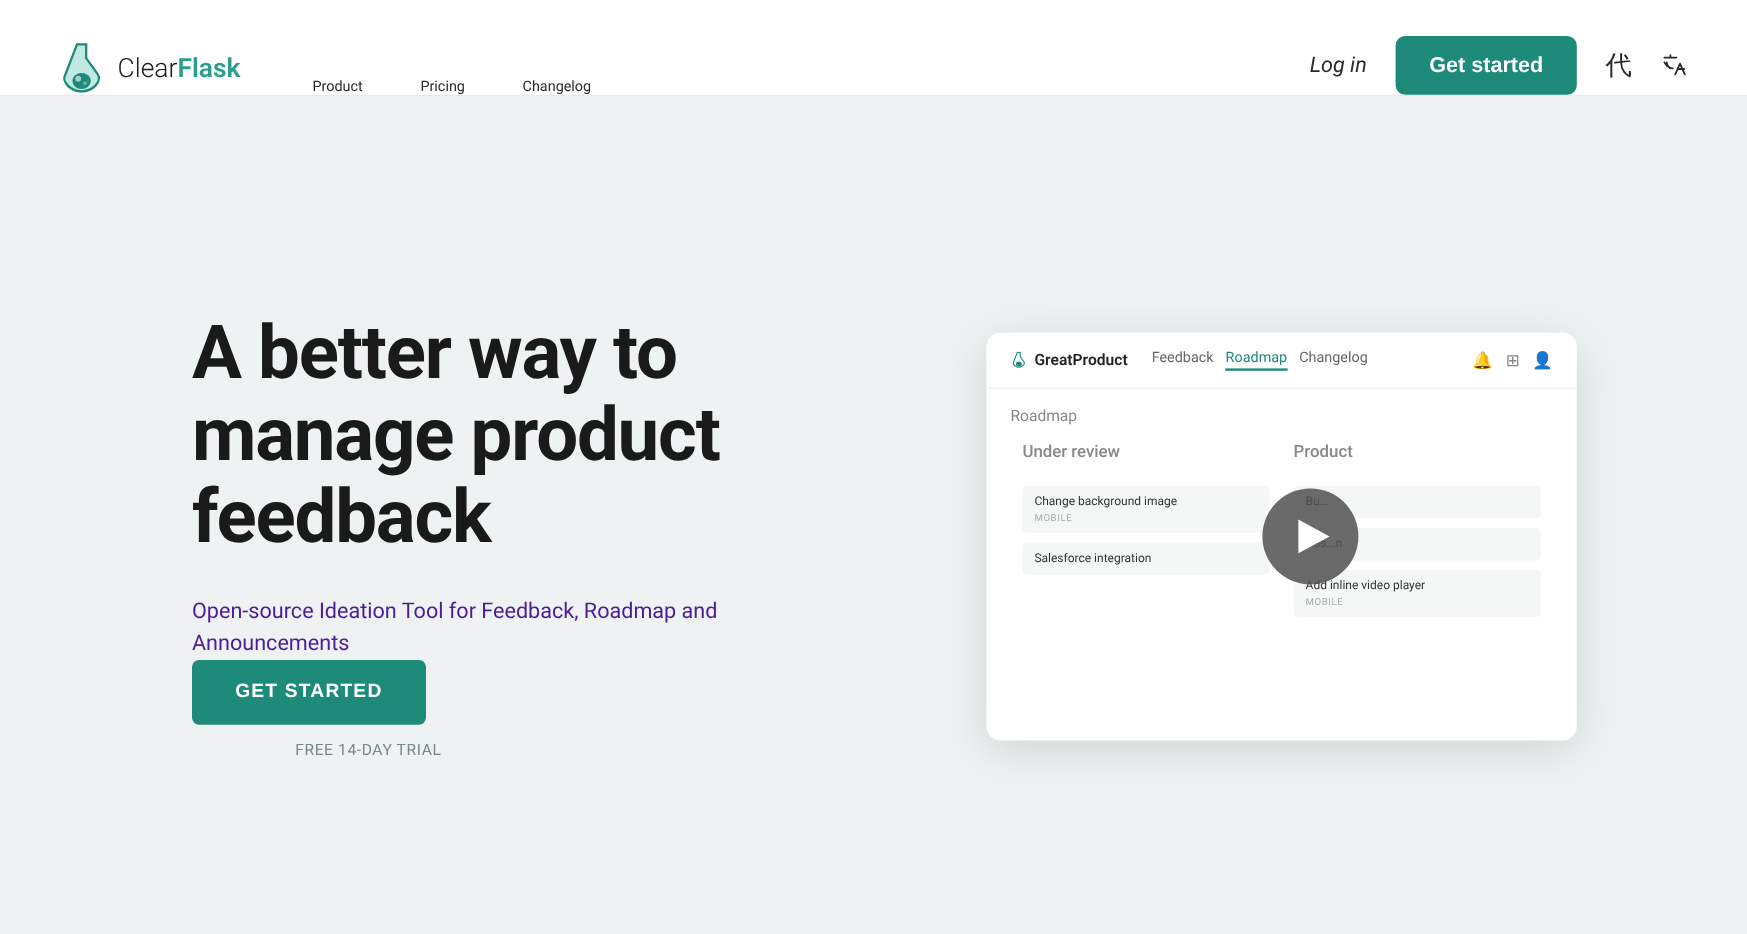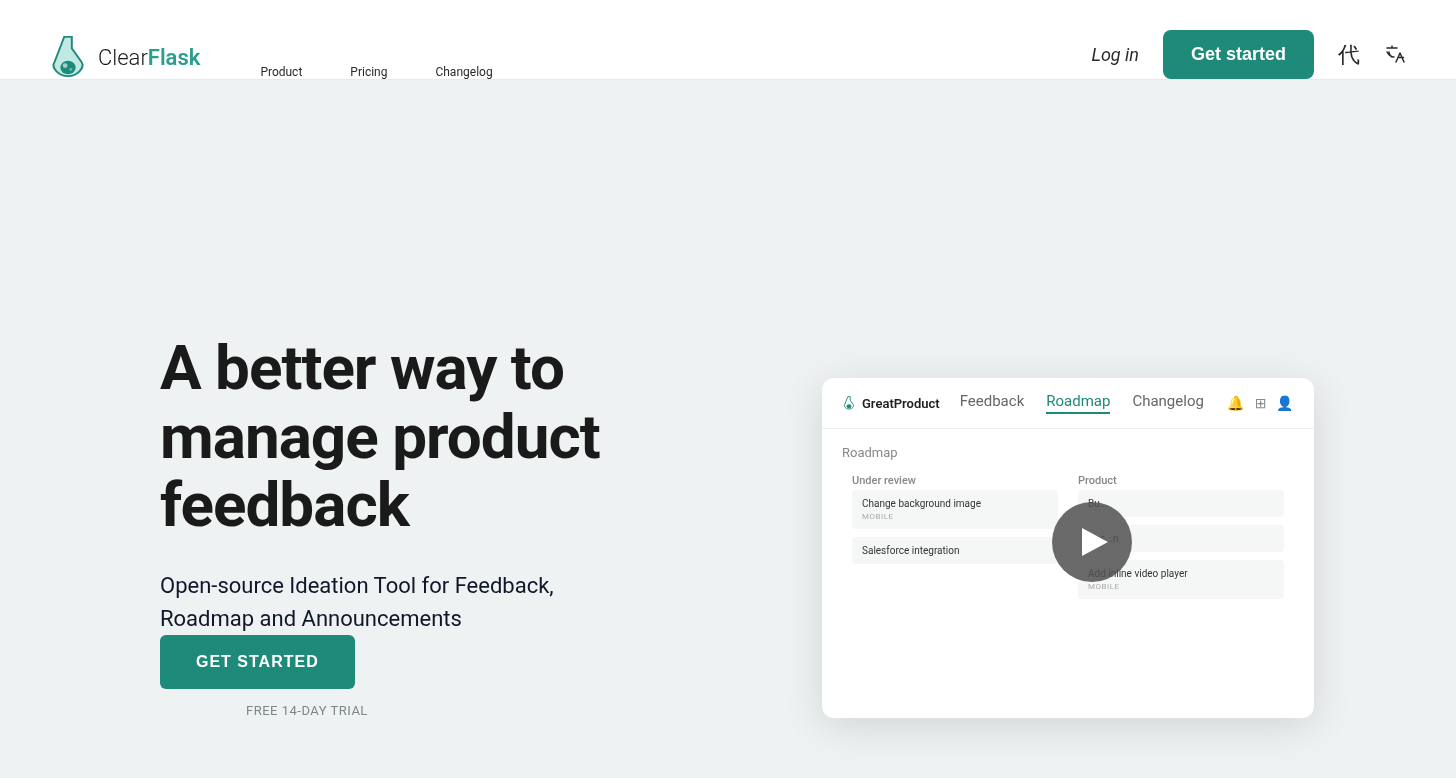--- a/index.html
+++ b/index.html
@@ -69,40 +69,40 @@
     }
     .translate-icon {
       font-size: 22px;
       color: #2a2a2a;
       cursor: pointer;
     }
 
     
     .hero {
       display: flex;
-      align-items: flex-end;
+      align-items: center;
       padding: 96px 80px 60px 160px;
       min-height: 698px;
       background: #eef2f2;
       gap: 60px;
     }
     .hero-left {
       flex: 0 0 540px;
     }
     .hero-headline {
       font-size: 62px;
       font-weight: 700;
       color: #1a1a1a;
       line-height: 1.1;
       margin-bottom: 30px;
       letter-spacing: -1px;
     }
     .hero-sub {
-      font-size: 22px;
-      color: #0f172a;
+      font-size: 18px;
+      color: #4c1d95;
       line-height: 1.5;
       max-width: 480px;
     }
     .hero-buttons {
       display: flex;
       align-items: center;
       gap: 20px;
       margin-bottom: 14px;
     }
     .demo-btn {
@@ -159,22 +159,22 @@
     .screenshot-logo {
       display: flex;
       align-items: center;
       gap: 6px;
       font-size: 13px;
       font-weight: 600;
       color: #222;
     }
     .screenshot-nav-links {
       display: flex;
-      gap: 22px;
-      font-size: 15px;
+      gap: 10px;
+      font-size: 12px;
       color: #666;
     }
     .screenshot-nav-links .active {
       color: #1e8a7a;
       border-bottom: 2px solid #1e8a7a;
       padding-bottom: 2px;
     }
     .screenshot-icons {
       margin-left: auto;
       display: flex;
@@ -193,23 +193,23 @@
     }
     .roadmap-columns {
       display: flex;
       gap: 0;
     }
     .roadmap-col {
       flex: 1;
       padding: 0 10px;
     }
     .roadmap-col-header {
-      font-size: 11px;
+      font-size: 14px;
       color: #888;
-      margin-bottom: 3px;
+      margin-bottom: 20px;
       font-weight: 500;
     }
     .roadmap-card {
       background: #f5f7f7;
       border-radius: 4px;
       padding: 8px 10px;
       margin-bottom: 8px;
       font-size: 10px;
       color: #333;
     }

